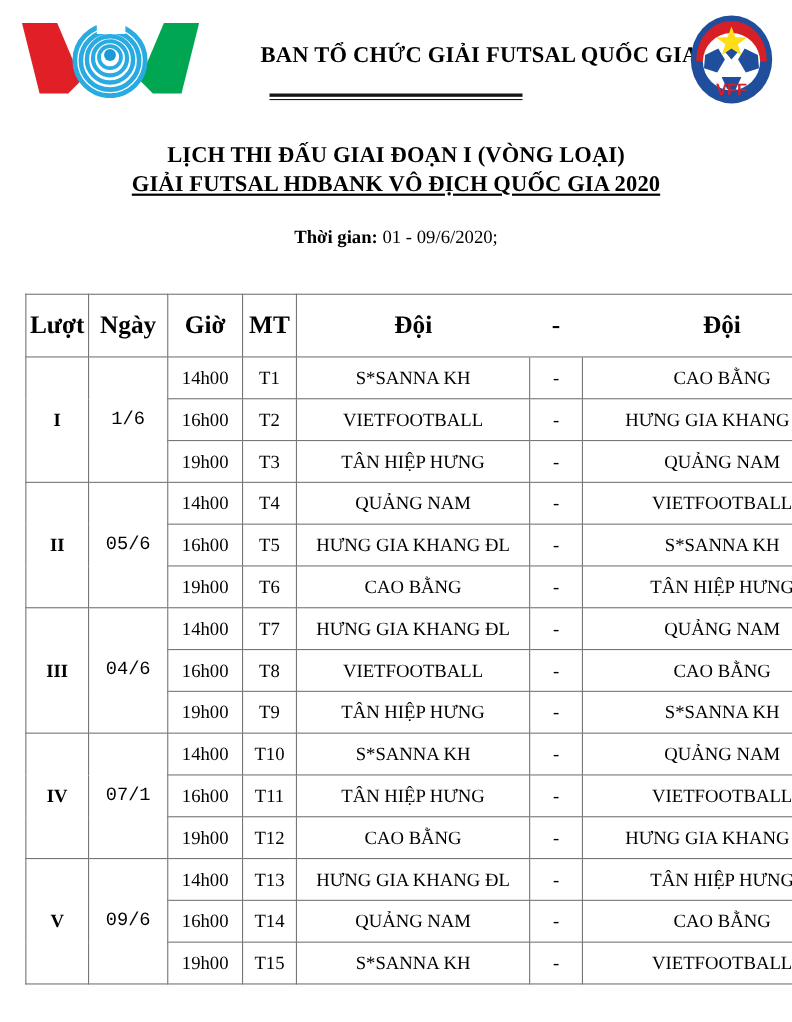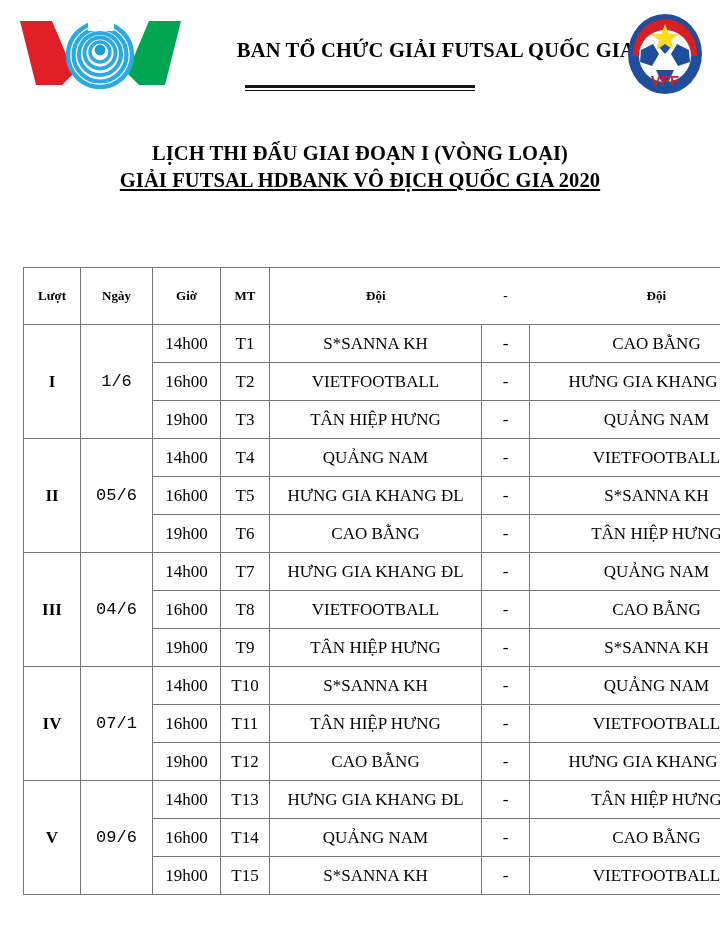--- a/index.html
+++ b/index.html
@@ -80,21 +80,21 @@
     background: #151515;
     margin-top: 2.2px;
   }
 
   
   .doc-title {
     text-align: center;
     font-weight: bold;
     font-size: 20.5px;
     line-height: 1.33;
-    margin-top: 32px;
+    margin-top: 20px;
     letter-spacing: 0.1px;
   }
   .doc-title .l2 { display: block; text-decoration: underline; }
 
   .meta-block {
     text-align: center;
     margin-top: 20px;
     font-size: 17px;
     line-height: 1.5;
   }
@@ -125,21 +125,21 @@
   table.schedule th,
   table.schedule td {
     border: 1px solid #767676;
     text-align: center;
     vertical-align: middle;
     padding: 0;
   }
   table.schedule thead th {
     font-weight: bold;
     height: 56px;
-    font-size: 13px;
+    font-size: 23px;
   }
   
   table.schedule thead th.grp-left  { border-right: none; }
   table.schedule thead th.grp-mid   { border-left: none; border-right: none; }
   table.schedule thead th.grp-right { border-left: none; }
 
   table.schedule tbody td {
     height: 37px;
   }
   
@@ -200,20 +200,24 @@
     <text x="39" y="74" font-family="Liberation Sans, sans-serif" font-size="15" font-weight="bold" fill="#d71f26" text-anchor="middle">VFF</text>
   </svg>
 </div>
 
 <div class="doc-title">
   <span class="l1">LỊCH THI ĐẤU GIAI ĐOẠN I (VÒNG LOẠI)</span>
   <span class="l2">GIẢI FUTSAL HDBANK VÔ ĐỊCH QUỐC GIA 2020</span>
 </div>
 
 <div class="meta-block">
+  <div class="meta-line">
+    <span class="meta-label">Thời gian:</span>
+    <span>01 - 09/6/2020;</span>
+  </div>
 </div>
 
 <div class="table-shell">
   <table class="schedule">
     <colgroup>
       <col class="c-luot">
         <col class="c-ngay">
         <col class="c-gio">
         <col class="c-mt">
       <col class="c-home">

